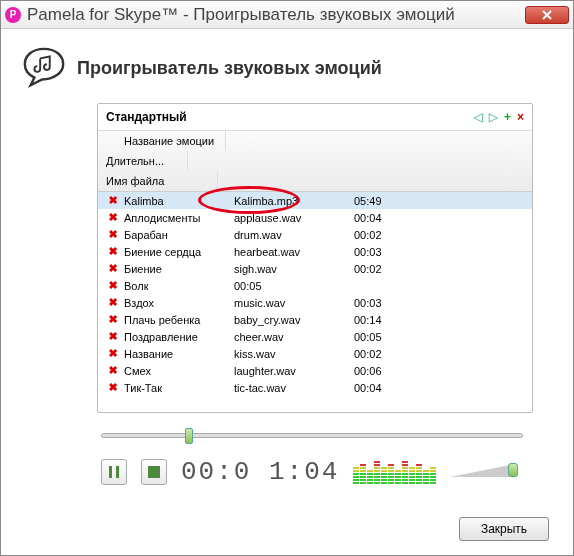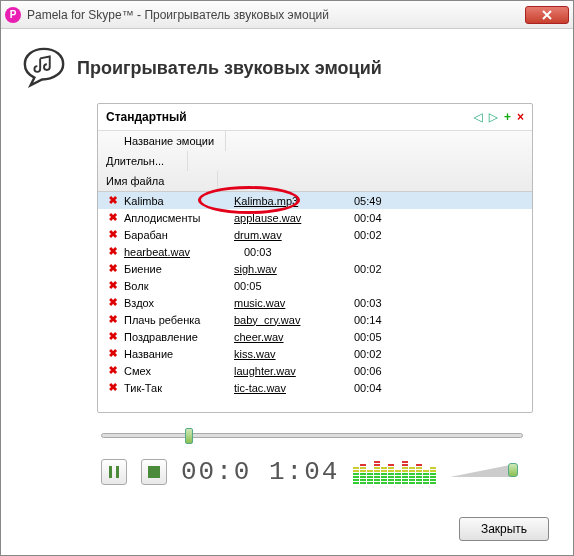--- a/index.html
+++ b/index.html
@@ -1,20 +1,20 @@
 <!DOCTYPE html>
 <html><head>
 <meta charset="utf-8">
 <style>
 * { box-sizing: border-box; margin: 0; padding: 0; }
 body { font-family: Tahoma, Arial, sans-serif; font-size: 11px; background: #fff; width: 574px; height: 556px; overflow: hidden; }
 .window { border: 1px solid #888; width: 574px; height: 556px; background: #fff; position: relative; }
 .titlebar { height: 28px; background: linear-gradient(#fdfdfd,#ebebeb); display: flex; align-items: center; padding: 0 4px; border-bottom: 1px solid #ccc; }
 .titlebar .app-icon { width: 16px; height: 16px; border-radius: 50%; background: #e91fb3; color: #fff; font-weight: bold; font-size: 10px; display: flex; align-items: center; justify-content: center; margin-right: 6px; }
-.titlebar .title { flex: 1; color: #444; font-size: 12px; }
+.titlebar .title { flex: 1; color: #444; font-size: 17px; }
 .titlebar .close { width: 44px; height: 18px; background: linear-gradient(#e67a6f,#c8402e); border: 1px solid #a22; border-radius: 3px; color: #fff; display: flex; align-items: center; justify-content: center; font-size: 12px; font-weight: bold; }
 .content { padding: 16px 20px 12px; }
 .header-row { display: flex; align-items: center; margin-bottom: 12px; }
 .speech-icon { width: 46px; height: 46px; margin-right: 10px; }
 .header-title { font-size: 18px; font-weight: bold; color: #333; }
 .panel { border: 1px solid #bbb; border-radius: 2px; margin-left: 76px; width: 436px; }
 .panel-top { display: flex; align-items: center; padding: 6px 8px; border-bottom: 1px solid #ddd; }
 .tab-name { font-weight: bold; font-size: 12px; flex: 1; }
 .nav-icons { display: flex; align-items: center; gap: 6px; }
 .nav-icons span { font-size: 12px; }
@@ -25,21 +25,21 @@
 .table-head { display: flex; background: linear-gradient(#fafafa,#ececec); border-bottom: 1px solid #ccc; flex-direction: column; }
 .th { padding: 4px 8px; font-size: 11px; border-right: 1px solid #ddd; }
 .th1 { width: 128px; padding-left: 26px; }
 .th2 { width: 120px; }
 .th3 { width: 90px; }
 .rows { height: 220px; overflow-y: scroll; }
 .row { display: flex; align-items: center; padding: 2px 8px; font-size: 11px; }
 .row.selected { background: #d6e8f6; position: relative; }
 .row .xicon { color: #d00; font-weight: bold; width: 14px; text-align: center; margin-right: 4px; }
 .row .c1 { width: 110px; overflow: hidden; white-space: nowrap; }
-.row .c2 { width: 120px; overflow: hidden; white-space: nowrap; text-decoration: underline; }
+.row .c2 { width: 120px; overflow: hidden; white-space: nowrap; }
 .row .c3 { width: 80px; }
 .highlight-oval { position: absolute; left: 100px; top: 82px; width: 102px; height: 28px; border: 3px solid #e3001b; border-radius: 50%; pointer-events: none; z-index: 10; }
 .slider-area { margin: 20px 30px 8px 80px; position: relative; height: 14px; }
 .slider-track { height: 5px; background: #ddd; border: 1px solid #aaa; border-radius: 3px; }
 .slider-thumb { position: absolute; left: 84px; top: -5px; width: 8px; height: 16px; background: linear-gradient(#cfe8b8,#8ac050); border: 1px solid #5a8; border-radius: 2px; }
 .controls-row { display: flex; align-items: center; gap: 14px; margin-left: 80px; margin-top: 10px; }
 .ctrl-btn { width: 26px; height: 26px; border: 1px solid #aaa; border-radius: 3px; background: linear-gradient(#fefefe,#e8e8e8); display: flex; align-items: center; justify-content: center; font-size: 12px; }
 .lcd { font-family: 'Courier New', monospace; font-size: 26px; letter-spacing: 2px; color: #555; }
 .eq { display: flex; gap: 1px; align-items: flex-end; height: 24px; }
 .eq-col { width: 6px; display: flex; flex-direction: column-reverse; gap: 1px; }
@@ -107,20 +107,21 @@
               <span class="c3">00:04</span>
             </div>
             <div class="row">
               <span class="xicon">✖</span>
               <span class="c1">Барабан</span>
               <span class="c2">drum.wav</span>
               <span class="c3">00:02</span>
             </div>
             <div class="row">
               <span class="xicon">✖</span>
+              <span class="c1">Биение сердца</span>
               <span class="c2">hearbeat.wav</span>
               <span class="c3">00:03</span>
             </div>
             <div class="row">
               <span class="xicon">✖</span>
               <span class="c1">Биение</span>
               <span class="c2">sigh.wav</span>
               <span class="c3">00:02</span>
             </div>
             <div class="row">

